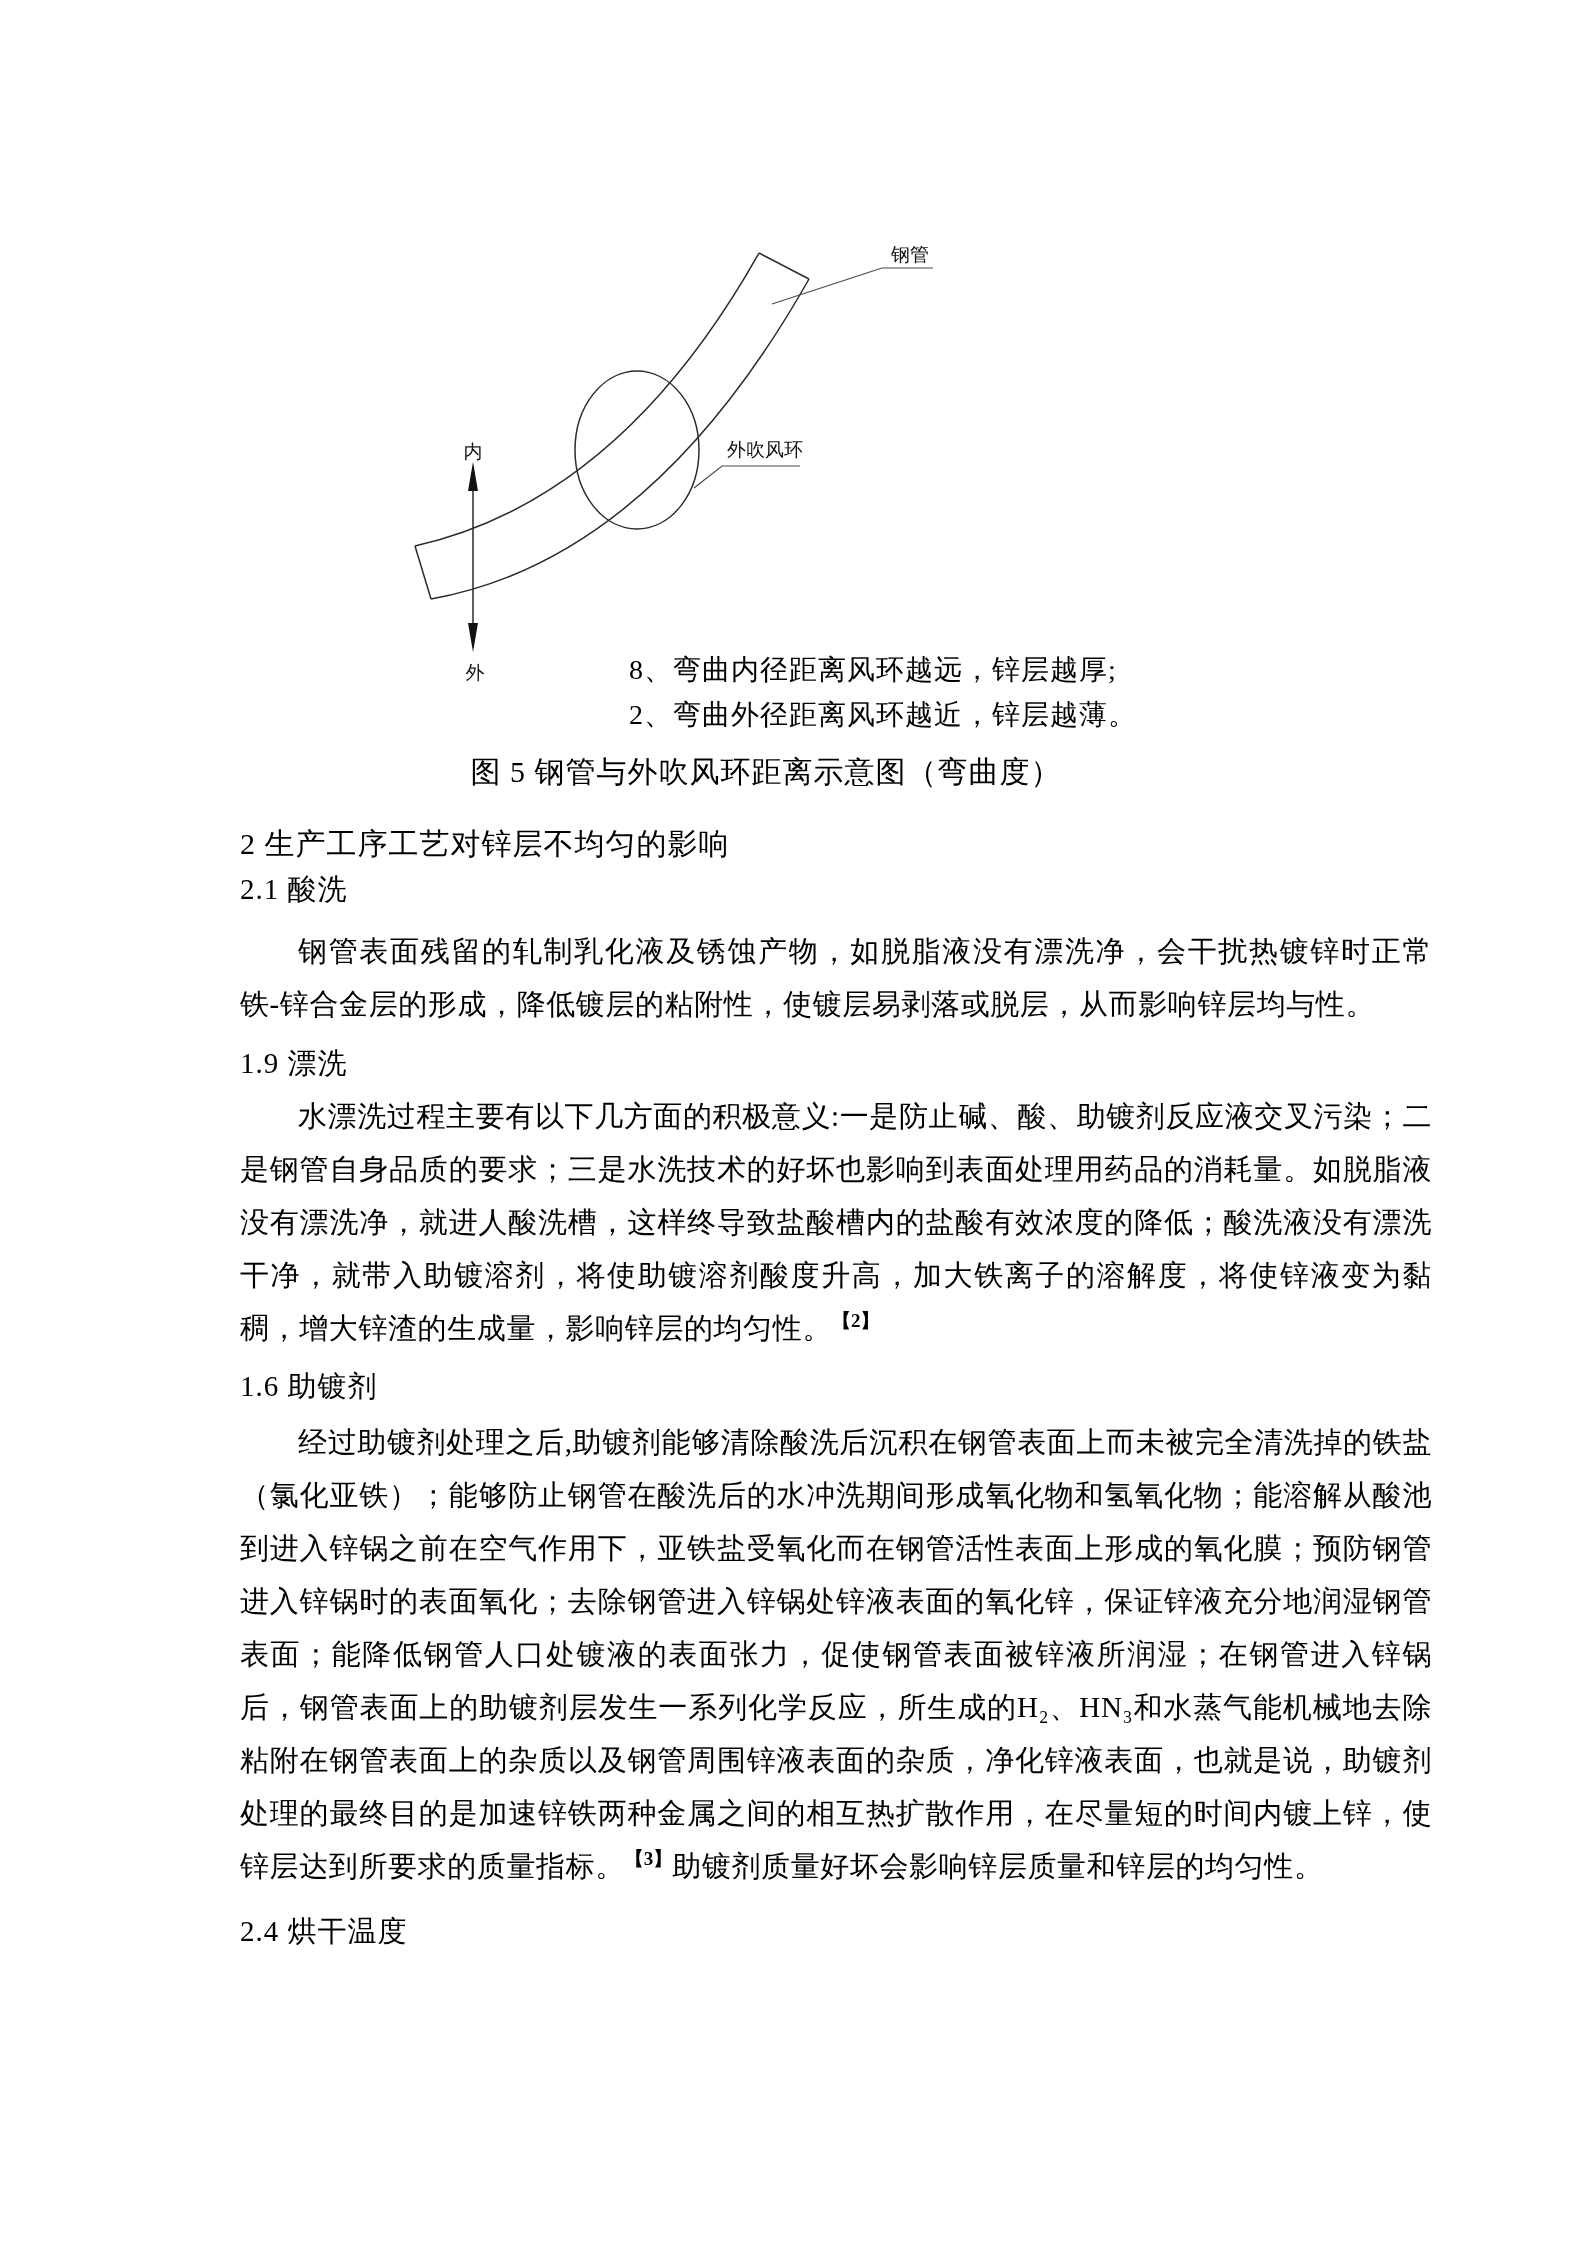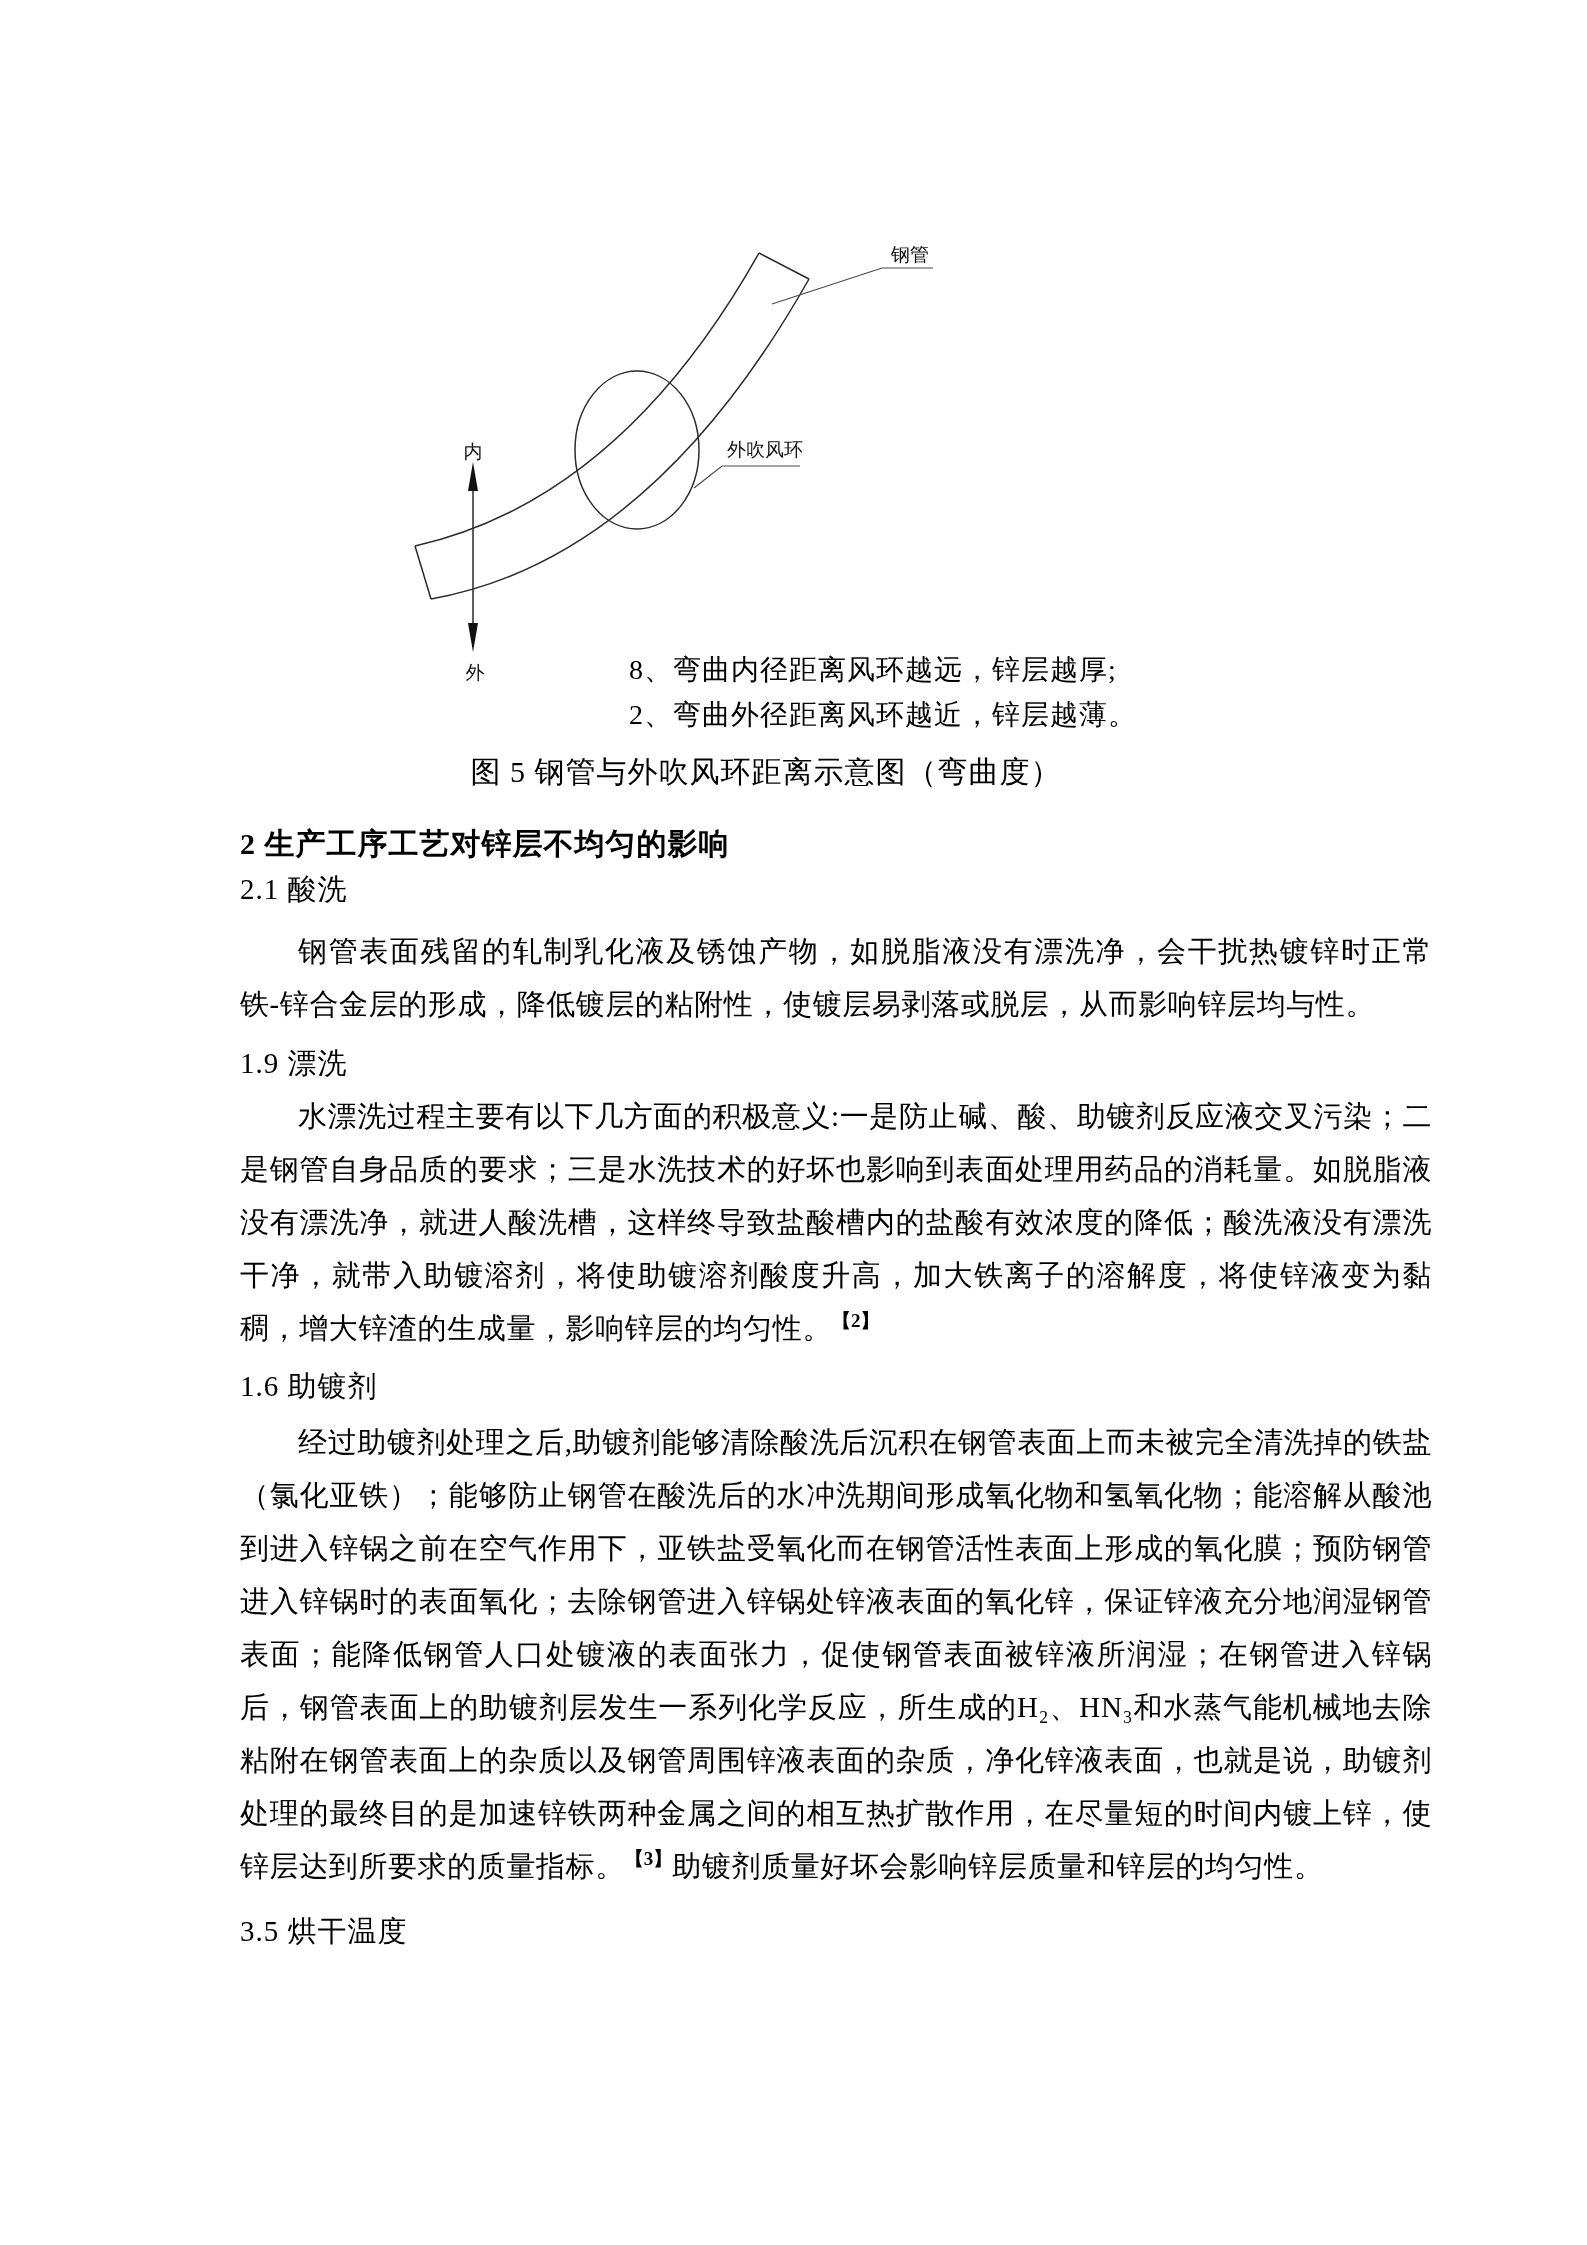--- a/index.html
+++ b/index.html
@@ -21,21 +21,21 @@
   }
   .note-line {
     font-size: 28px; letter-spacing: 1px; white-space: nowrap;
   }
   .caption {
     font-size: 30px; letter-spacing: 1px; white-space: nowrap;
     transform: translateX(-50%);
   }
   .h-main {
     left: 240px; width: 1190px;
-    font-size: 30px; font-weight: bold; line-height: 1.2; letter-spacing: 1px;
+    font-size: 30px; font-weight: normal; line-height: 1.2; letter-spacing: 1px;
   }
   .h-sub {
     left: 240px; width: 1190px;
     font-size: 29px; line-height: 1.2; letter-spacing: 1px;
   }
   .para {
     left: 240px; width: 1192px;
     font-size: 29px; line-height: 53px; letter-spacing: 0.6px;
     text-align: justify; text-indent: 2em;
   }
@@ -77,13 +77,13 @@
 
 <div class="abs h-sub" style="top:872px;">2.1 酸洗</div>
 <div class="abs para" style="top:925px;"><span>钢管表面残留的轧制乳化液及锈蚀产物，如脱脂液没有漂洗净，会干扰热镀锌时正常铁-锌合金层的形成，降低镀层的粘附性，使镀层易剥落或脱层，从而影响锌层均与性。</span></div>
 
 <div class="abs h-sub" style="top:1046px;">1.9 漂洗</div>
 <div class="abs para" style="top:1090px;"><span>水漂洗过程主要有以下几方面的积极意义:一是防止碱、酸、助镀剂反应液交叉污染；二是钢管自身品质的要求；三是水洗技术的好坏也影响到表面处理用药品的消耗量。如脱脂液没有漂洗净，就进人酸洗槽，这样终导致盐酸槽内的盐酸有效浓度的降低；酸洗液没有漂洗干净，就带入助镀溶剂，将使助镀溶剂酸度升高，加大铁离子的溶解度，将使锌液变为黏稠，增大锌渣的生成量，影响锌层的均匀性。</span><sup class="ref">【2】</sup></div>
 
 <div class="abs h-sub" style="top:1369px;">1.6 助镀剂</div>
 <div class="abs para" style="top:1416px;"><span>经过助镀剂处理之后,助镀剂能够清除酸洗后沉积在钢管表面上而未被完全清洗掉的铁盐（氯化亚铁）；能够防止钢管在酸洗后的水冲洗期间形成氧化物和氢氧化物；能溶解从酸池到进入锌锅之前在空气作用下，亚铁盐受氧化而在钢管活性表面上形成的氧化膜；预防钢管进入锌锅时的表面氧化；去除钢管进入锌锅处锌液表面的氧化锌，保证锌液充分地润湿钢管表面；能降低钢管人口处镀液的表面张力，促使钢管表面被锌液所润湿；在钢管进入锌锅后，钢管表面上的助镀剂层发生一系列化学反应，所生成的H₂、HN₃和水蒸气能机械地去除粘附在钢管表面上的杂质以及钢管周围锌液表面的杂质，净化锌液表面，也就是说，助镀剂处理的最终目的是加速锌铁两种金属之间的相互热扩散作用，在尽量短的时间内镀上锌，使锌层达到所要求的质量指标。</span><sup class="ref">【3】</sup><span>助镀剂质量好坏会影响锌层质量和锌层的均匀性。</span></div>
 
-<div class="abs h-sub" style="top:1914px;">3.5 烘干温度</div>
+<div class="abs h-sub" style="top:1914px;">2.4 烘干温度</div>
 
 </body></html>

